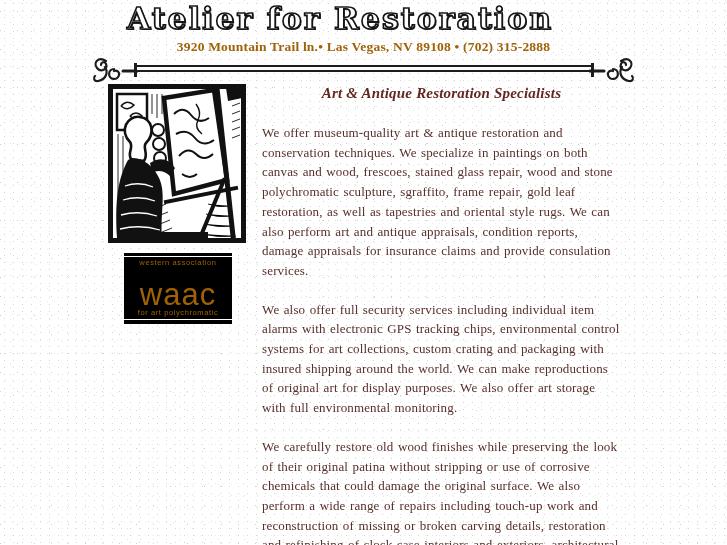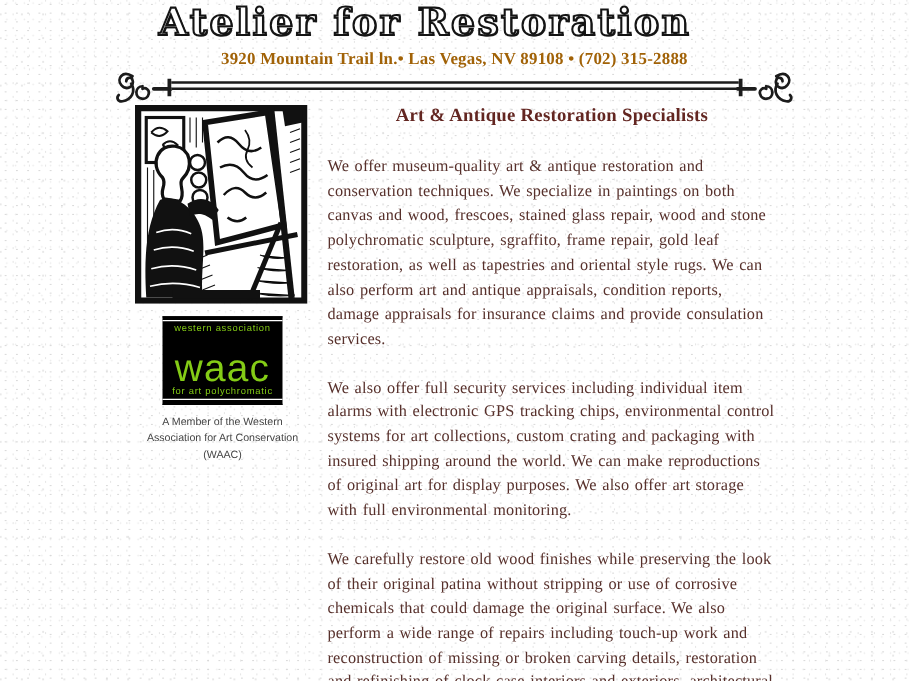--- a/index.html
+++ b/index.html
@@ -53,23 +53,23 @@
   .rule::before, .rule::after {
     content: ""; position: absolute; top: -4px; width: 3px; height: 14px; background: #1c1c1c;
   }
   .rule::before { left: -3px; }
   .rule::after  { right: -3px; }
 
   
   .sidebar { position: absolute; left: 108px; top: 84px; width: 140px; }
   .woodcut { display: block; width: 138px; height: 159px; }
   .waac {
-    width: 96px; margin: 10px auto 0;
+    width: 108px; margin: 10px auto 0;
     background: #000;
-    color: #84cc16;
+    color: #a16207;
     text-align: center;
     padding: 2px 0 3px;
     border-top: 1px solid #000; border-bottom: 1px solid #000;
     font-family: "Liberation Sans", sans-serif;
   }
   .waac-top, .waac-bottom {
     font-size: 7.5px; letter-spacing: 0.6px; line-height: 9px;
     border-top: 1px solid #fff;
     padding-top: 1px;
   }
@@ -84,20 +84,21 @@
     font-size: 8.5px; line-height: 13px;
     color: #434343;
     width: 150px; margin-left: -5px;
   }
 
   
   .main-col { position: absolute; left: 262px; top: 85px; width: 359px; }
   .main-heading {
     text-align: center;
     font-weight: bold;
+    font-style: italic;
     font-size: 15px;
     letter-spacing: 0.2px;
     color: #632621;
     margin-bottom: 21px;
   }
   .main-col p {
     font-size: 13px;
     line-height: 19.7px;
     letter-spacing: 0.15px;
     word-spacing: 1px;
@@ -183,25 +184,20 @@
     <path d="M118 4 h16 v10 l-14 3 Z" fill="#111"></path>
     <path d="M30 148 h70 v7 h-70 z" fill="#111"></path>
   </svg>
 
   <div class="waac">
     <div class="waac-top">western association</div>
     <div class="waac-main">waac</div>
     <div class="waac-bottom">for art polychromatic</div>
   </div>
 
-  <div class="waac-caption">
-    <span>A Member of the Western</span><br>
-    <span>Association for Art Conservation</span><br>
-    <span>(WAAC)</span>
-  </div>
 </aside>
 
 <main class="main-col">
   <h2 class="main-heading">Art &amp; Antique Restoration Specialists</h2>
   <p>We offer museum-quality art &amp; antique restoration and conservation techniques. We specialize in paintings on both canvas and wood, frescoes, stained glass repair, wood and stone polychromatic sculpture, sgraffito, frame repair, gold leaf restoration, as well as tapestries and oriental style rugs. We can also perform art and antique appraisals, condition reports, damage appraisals for insurance claims and provide consulation services.</p>
   <p>We also offer full security services including individual item alarms with electronic GPS tracking chips, environmental control systems for art collections, custom crating and packaging with insured shipping around the world. We can make reproductions of original art for display purposes. We also offer art storage with full environmental monitoring.</p>
   <p>We carefully restore old wood finishes while preserving the look of their original patina without stripping or use of corrosive chemicals that could damage the original surface. We also perform a wide range of repairs including touch-up work and reconstruction of missing or broken carving details, restoration and refinishing of clock case interiors and exteriors, architectural detailing, historical vehicle restoration</p>
 </main>
 
 </body></html>

